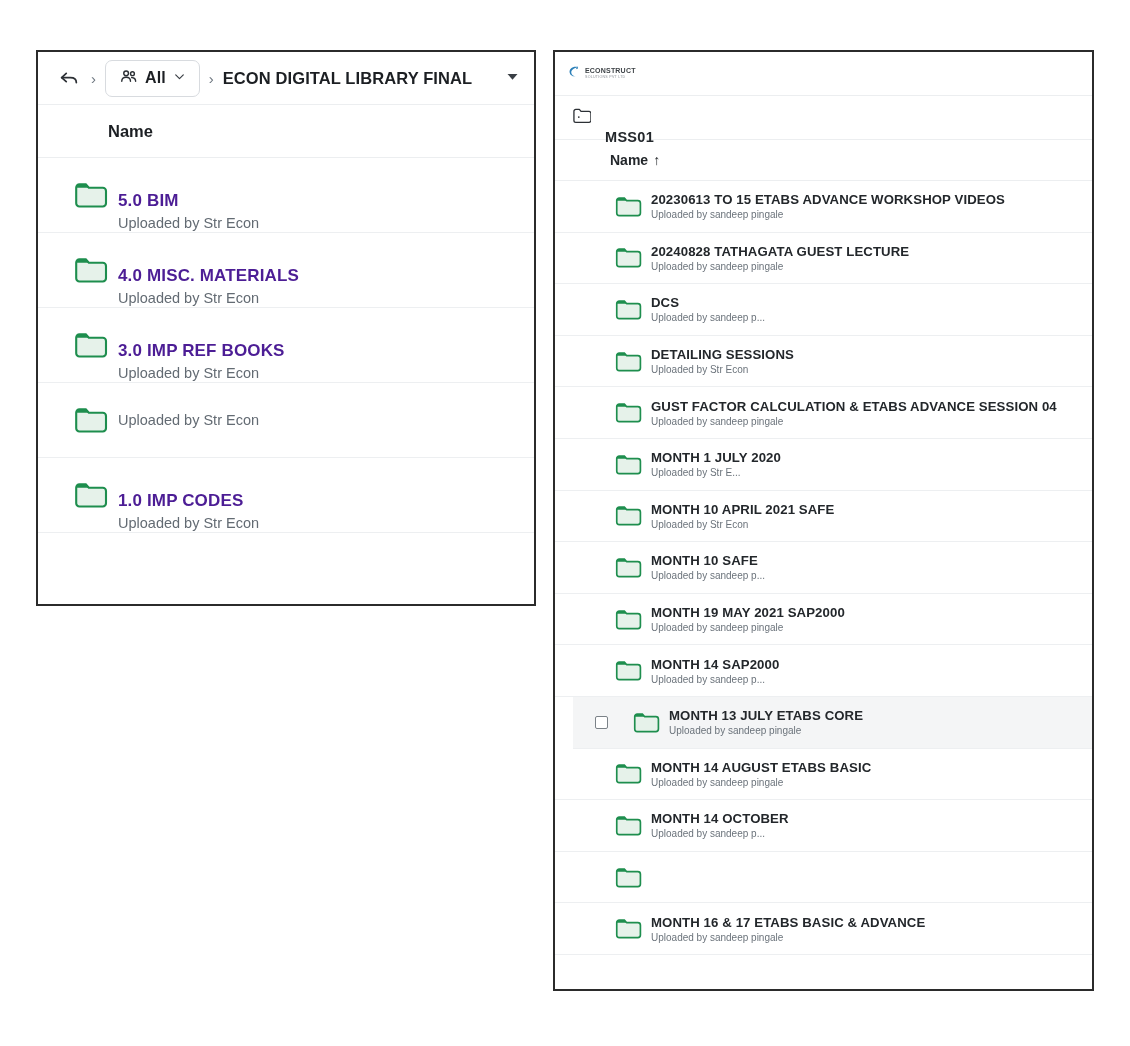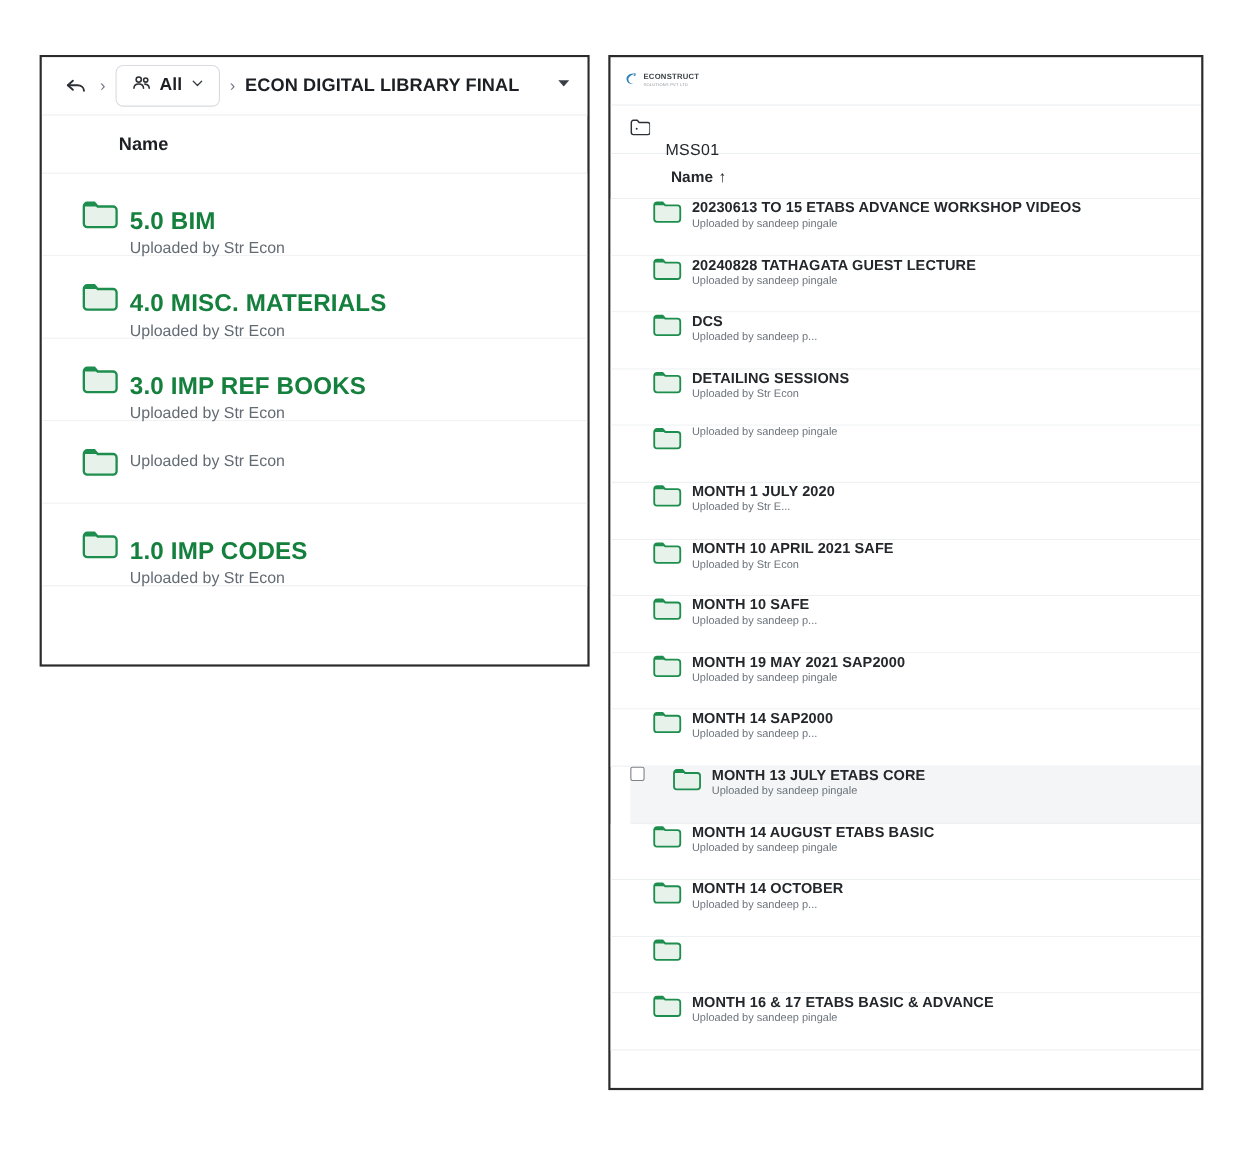--- a/index.html
+++ b/index.html
@@ -54,21 +54,21 @@
   .row {
     display: flex; align-items: center;
     height: 75px;
     padding-left: 36px;
     border-bottom: 1px solid #edeff1;
     background: #fff;
   }
   .row .ico { flex: 0 0 auto; width: 42px; display: flex; align-items: center; }
   .row .meta { display: flex; flex-direction: column; gap: 4px; min-width: 0; padding-left: 2px; }
   .row .title {
-    font-size: 22px; font-weight: 700; color: #15803d;
+    font-size: 17px; font-weight: 700; color: #4c1d95;
     letter-spacing: .15px; white-space: nowrap; margin-top: 32px;
   }
   .row .sub { font-size: 14.5px; color: #636b73; white-space: nowrap; }
 
   
   .right-panel {
     position: absolute; left: 553px; top: 50px;
     width: 541px; height: 941px;
     background: #fff;
     border: 2px solid #2b2b2b;
@@ -84,34 +84,35 @@
   .logo .wordmark { display: flex; flex-direction: column; line-height: 1; }
   .logo .wm1 { font-size: 7px; font-weight: 700; color: #3d4246; letter-spacing: .2px; }
   .logo .wm2 { font-size: 3.6px; color: #8b9097; letter-spacing: .25px; margin-top: 1.5px; }
 
   .crumb-bar {
     height: 44px; flex: 0 0 44px;
     display: flex; align-items: center; gap: 14px;
     padding-left: 17px;
     border-bottom: 1px solid #eceef0;
   }
-  .crumb-bar .nm { font-size: 14.5px; font-weight: 400; color: #23272b; letter-spacing: .3px; margin-top: 38px; }
+  .crumb-bar .nm { font-size: 14.5px; font-weight: 700; color: #23272b; letter-spacing: .3px; margin-top: 38px; }
 
   .rcol-head {
     height: 41px; flex: 0 0 41px;
     display: flex; align-items: center; gap: 5px;
     padding-left: 55px;
     border-bottom: 1px solid #eceef0;
   }
   .rcol-head .t { font-size: 14px; font-weight: 700; color: #23272b; }
 
   .rrows { flex: 1 1 auto; }
   .rrow {
-    display: flex; align-items: flex-start;
+    display: flex; align-items: center;
     height: 51.6px;
+    padding-left: 22px;
     border-bottom: 1px solid #edeff1;
     background: #fff;
   }
   .rrow.hover { background: #f4f5f6; margin-left: 18px; }
   .rrow .chk-slot { width: 30px; flex: 0 0 30px; display: flex; align-items: center; }
   .rrow .ico { flex: 0 0 auto; width: 44px; display: flex; align-items: center; padding-left: 8px;}
   .rrow .meta { display: flex; flex-direction: column; gap: 2px; min-width: 0; }
   .rrow .title {
     font-size: 13.2px; font-weight: 700; color: #23272b;
     letter-spacing: .1px; white-space: nowrap;
@@ -322,20 +323,21 @@
 
       <div class="rrow">
         <span class="chk-slot"></span>
         <span class="ico">
           <svg width="27" height="23" viewBox="0 0 34 28">
               <path d="M2.2 6.5 a3.2 3.2 0 0 1 3.2-3.2 h6.4 l3 3.4 h14 a3.2 3.2 0 0 1 3.2 3.2 v12.4 a3.2 3.2 0 0 1 -3.2 3.2 h-23.4 a3.2 3.2 0 0 1 -3.2-3.2 z" fill="#e6f2ea" stroke="#1e8e4e" stroke-width="2.1"></path>
               <path d="M2.2 6.5 a3.2 3.2 0 0 1 3.2-3.2 h6.4 l3 3.4 h-12.6 z" fill="#1e8e4e"></path>
             </svg>
         </span>
         <span class="meta">
+          <span class="title">GUST FACTOR CALCULATION &amp; ETABS ADVANCE SESSION 04</span>
           <span class="sub">Uploaded by sandeep pingale</span>
         </span>
       </div>
 
       <div class="rrow">
         <span class="chk-slot"></span>
         <span class="ico">
           <svg width="27" height="23" viewBox="0 0 34 28">
               <path d="M2.2 6.5 a3.2 3.2 0 0 1 3.2-3.2 h6.4 l3 3.4 h14 a3.2 3.2 0 0 1 3.2 3.2 v12.4 a3.2 3.2 0 0 1 -3.2 3.2 h-23.4 a3.2 3.2 0 0 1 -3.2-3.2 z" fill="#e6f2ea" stroke="#1e8e4e" stroke-width="2.1"></path>
               <path d="M2.2 6.5 a3.2 3.2 0 0 1 3.2-3.2 h6.4 l3 3.4 h-12.6 z" fill="#1e8e4e"></path>

